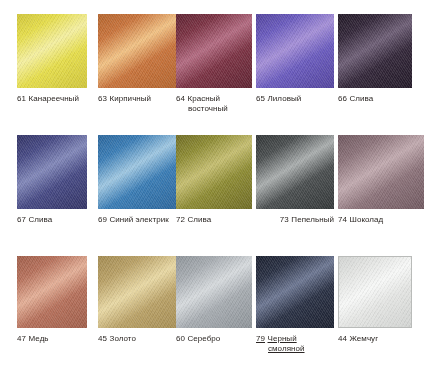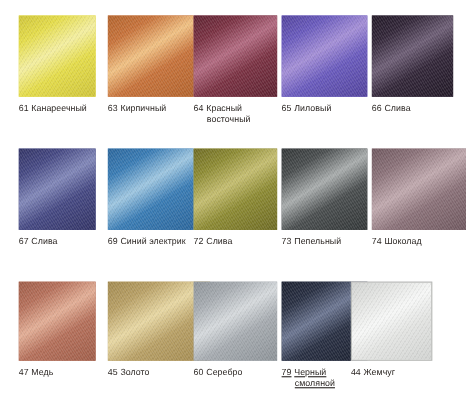--- a/index.html
+++ b/index.html
@@ -124,21 +124,21 @@
       </div>
       <div class="label"><span class="num">69</span><span class="name">Синий электрик</span></div>
     </div>
     <div class="cell" style="left: 176px; top: 135px; width: 76px;">
       <div class="swatch" style="height: 74px; background: rgb(141, 139, 52);">
         <div class="sheen" style="background: linear-gradient(148deg, rgb(111, 108, 38) 0%, rgb(141, 139, 52) 22%, rgb(196, 189, 112) 44%, rgb(141, 139, 52) 64%, rgb(111, 108, 38) 100%);"></div>
         <div class="grain"></div>
       </div>
       <div class="label"><span class="num">72</span><span class="name">Слива</span></div>
     </div>
-    <div class="cell" style="left: 256px; top: 135px; width: 78px;">
+    <div class="cell" style="left: 256px; top: 135px; width: 78px; text-align: right;">
       <div class="swatch" style="height: 74px; background: rgb(75, 79, 80);">
         <div class="sheen" style="background: linear-gradient(148deg, rgb(52, 56, 57) 0%, rgb(75, 79, 80) 22%, rgb(169, 173, 173) 44%, rgb(75, 79, 80) 64%, rgb(52, 56, 57) 100%);"></div>
         <div class="grain"></div>
       </div>
       <div class="label"><span class="num">73</span><span class="name">Пепельный</span></div>
     </div>
     <div class="cell" style="left: 338px; top: 135px; width: 90px;">
       <div class="swatch" style="height: 74px; background: rgb(139, 114, 121);">
         <div class="sheen" style="background: linear-gradient(148deg, rgb(111, 88, 95) 0%, rgb(139, 114, 121) 22%, rgb(192, 169, 174) 44%, rgb(139, 114, 121) 64%, rgb(111, 88, 95) 100%);"></div>
         <div class="grain"></div>
@@ -166,20 +166,20 @@
       </div>
       <div class="label"><span class="num">60</span><span class="name">Серебро</span></div>
     </div>
     <div class="cell" style="left: 256px; top: 256px; width: 78px; text-decoration: underline;">
       <div class="swatch" style="height: 72px; background: rgb(43, 50, 69);">
         <div class="sheen" style="background: linear-gradient(148deg, rgb(29, 34, 49) 0%, rgb(43, 50, 69) 22%, rgb(109, 119, 146) 44%, rgb(43, 50, 69) 64%, rgb(29, 34, 49) 100%);"></div>
         <div class="grain"></div>
       </div>
       <div class="label"><span class="num">79</span><span class="name">Черный</span><span class="name2">смоляной</span></div>
     </div>
-    <div class="cell" style="left: 319px; top: 256px; width: 74px;">
+    <div class="cell" style="left: 338px; top: 256px; width: 74px;">
       <div class="swatch" style="height: 72px; background: rgb(227, 228, 226); border: 1px solid rgb(185, 187, 185);">
         <div class="sheen" style="background: linear-gradient(148deg, rgb(210, 212, 210) 0%, rgb(227, 228, 226) 22%, rgb(246, 247, 246) 44%, rgb(227, 228, 226) 64%, rgb(210, 212, 210) 100%);"></div>
         <div class="grain"></div>
       </div>
       <div class="label"><span class="num">44</span><span class="name">Жемчуг</span></div>
     </div>
   </div>
 
 </body></html>

